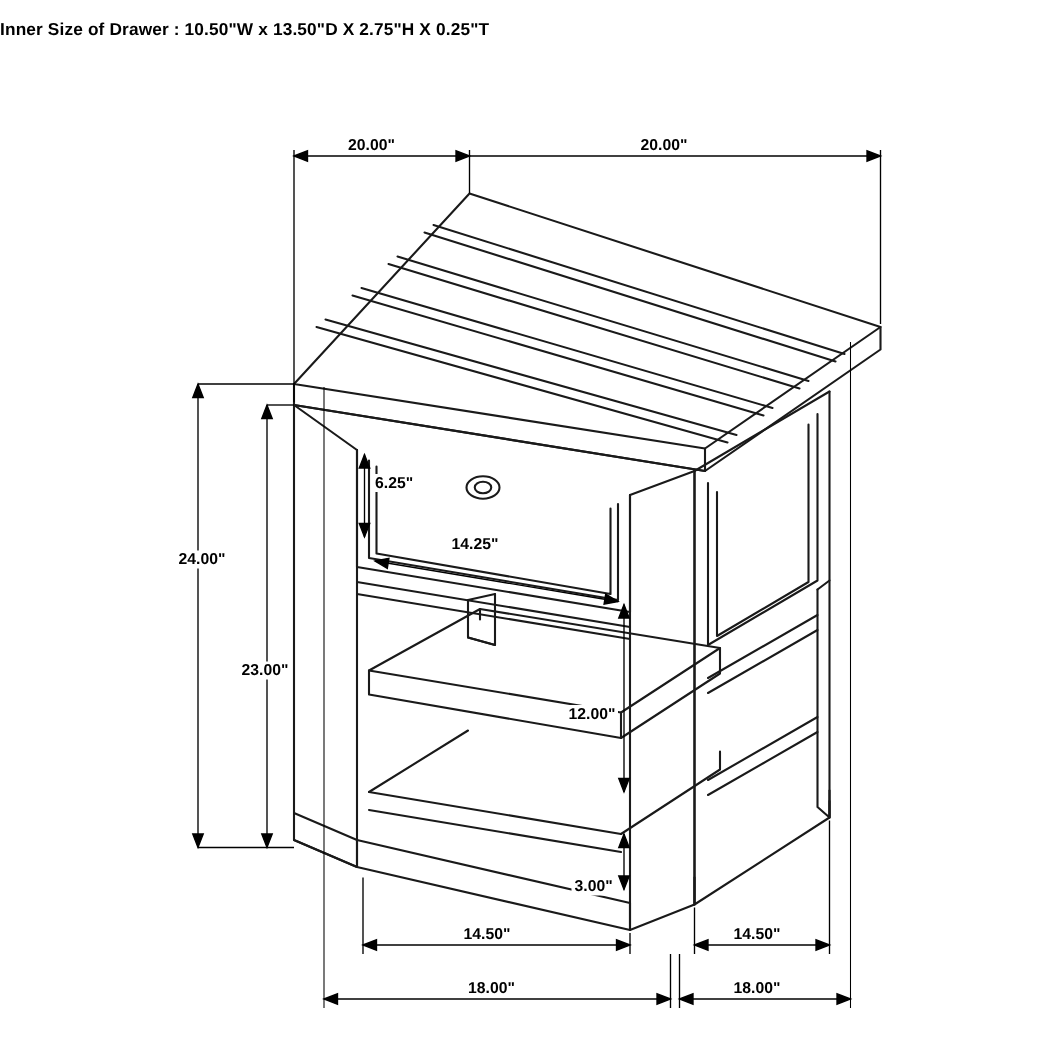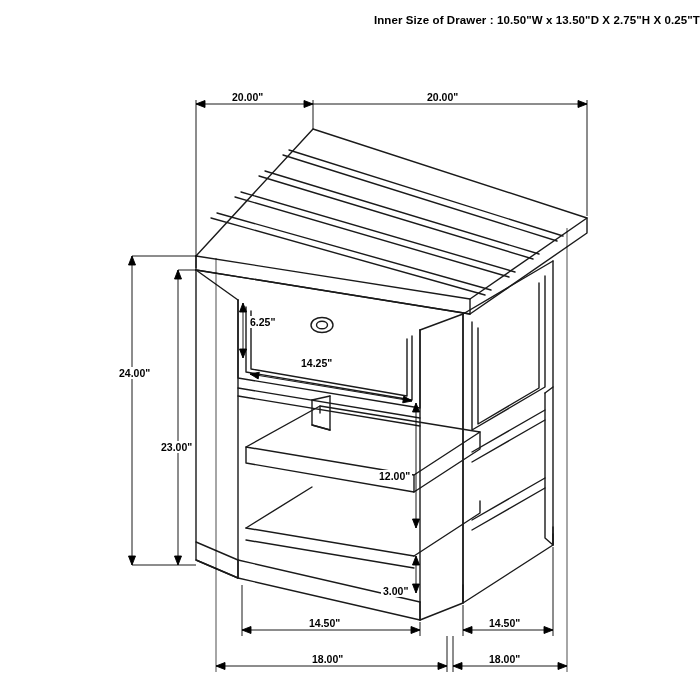--- a/index.html
+++ b/index.html
@@ -19,21 +19,21 @@
     position: absolute;
     left: 0; top: 0;
     width: 700px;
     height: 700px;
   }
   .title {
     position: absolute;
     left: 0;
     top: 14px;
     width: 700px;
-    text-align: right;
+    text-align: left;
     font-size: 11.5px;
     font-weight: bold;
     letter-spacing: 0.1px;
   }
   svg#dwg {
     position: absolute;
     left: 0;
     top: 0;
   }
   .dimlabel {

